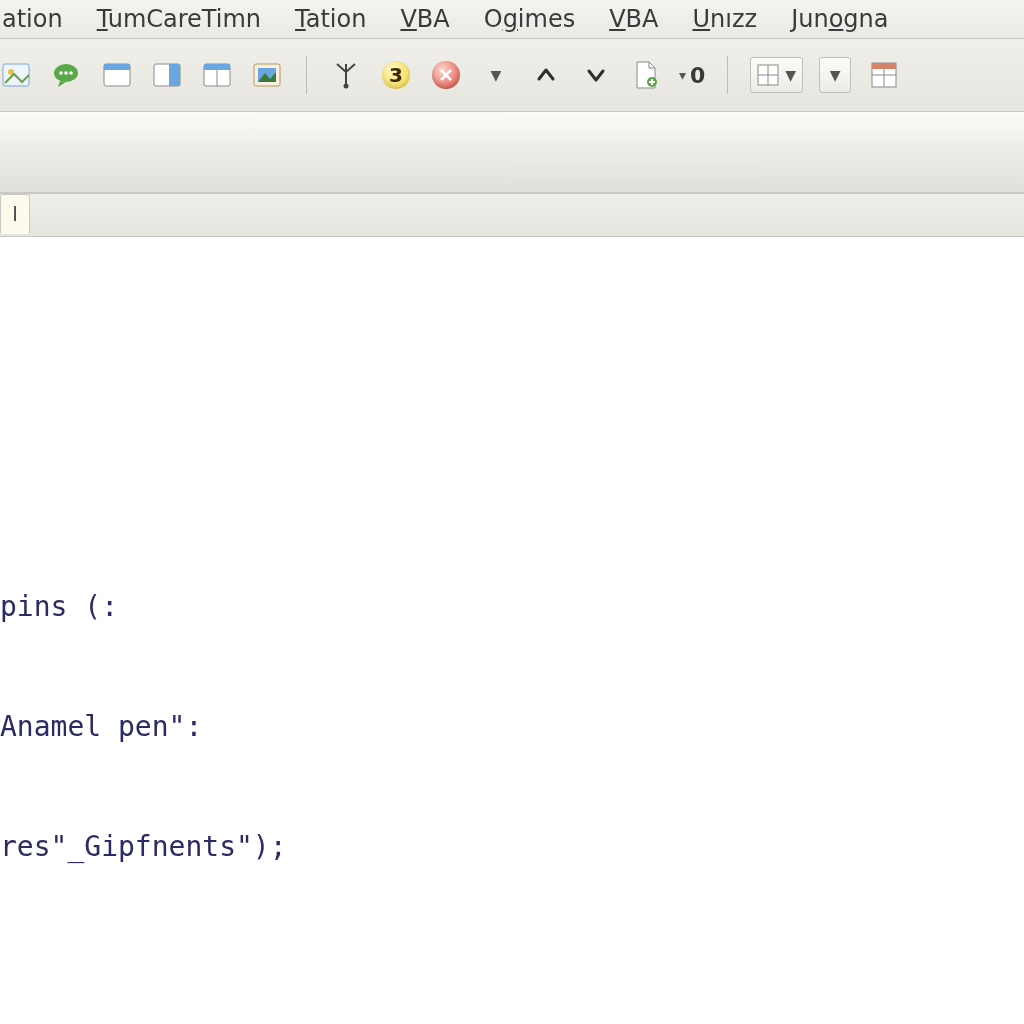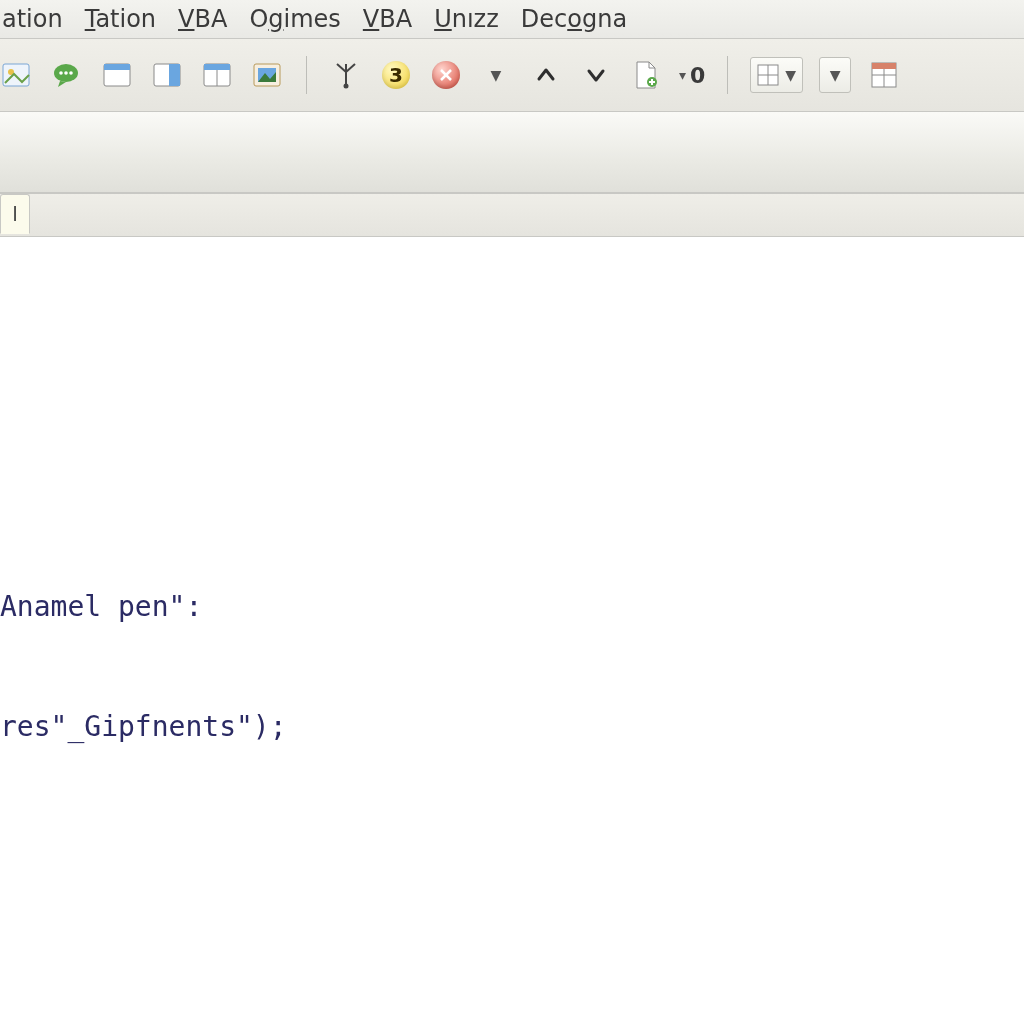--- a/index.html
+++ b/index.html
@@ -12,21 +12,21 @@
     background: #ffffff;
     color: #2c2c2c;
     font-size: 22px;
   }
 
   
   .menubar {
     height: 38px;
     display: flex;
     align-items: center;
-    gap: 18px;
+    gap: 30px;
     padding: 0 8px 0 0;
     background: linear-gradient(#f3f3ef, #e9e9e5);
     border-bottom: 1px solid #c8c8c4;
     font-size: 24px;
     color: #3a3a3a;
     white-space: nowrap;
   }
   .menu-item {
     padding: 4px 2px;
     cursor: default;
@@ -142,36 +142,39 @@
   .code-line { height: 40px; }
 </style>
 </head>
 <body>
 
 <div class="menubar">
   <div class="menu-item">
     <span></span><span class="mnemonic"></span><span>ation</span>
   </div>
   <div class="menu-item">
+    <span></span><span class="mnemonic">T</span><span>umCareTimn</span>
+  </div>
+  <div class="menu-item">
     <span></span><span class="mnemonic">T</span><span>ation</span>
   </div>
   <div class="menu-item">
     <span></span><span class="mnemonic">V</span><span>BA</span>
   </div>
   <div class="menu-item">
     <span>O</span><span class="mnemonic">g</span><span>imes</span>
   </div>
   <div class="menu-item">
     <span></span><span class="mnemonic">V</span><span>BA</span>
   </div>
   <div class="menu-item">
     <span></span><span class="mnemonic">U</span><span>nızz</span>
   </div>
   <div class="menu-item">
-    <span>Dec</span><span class="mnemonic">o</span><span>gna</span>
+    <span>Jun</span><span class="mnemonic">o</span><span>gna</span>
   </div>
 </div>
 
 <div class="toolbar">
 
   <span class="tb-btn">
     <svg width="30" height="28">
         <rect x="1" y="3" width="26" height="22" rx="2" fill="#eef4fb" stroke="#7aa6d5"></rect>
         <circle cx="9" cy="11" r="3" fill="#e8c14a"></circle>
         <polyline points="3,22 12,13 20,21 27,14" fill="none" stroke="#6aa04a" stroke-width="2"></polyline>
@@ -303,20 +306,21 @@
 <div class="tabstrip">
   <div class="tab">
     <span>l</span>
   </div>
 </div>
 
 <div class="editor">
   <div style="height:40px;"></div>
 
   <div class="code-block">
+    <div class="code-line">pins (:</div>
     <div class="code-line">Anamel pen":</div>
     <div class="code-line">res"_Gipfnents");</div>
   </div>
 
   
 
   
 </div>
 
 </body></html>

